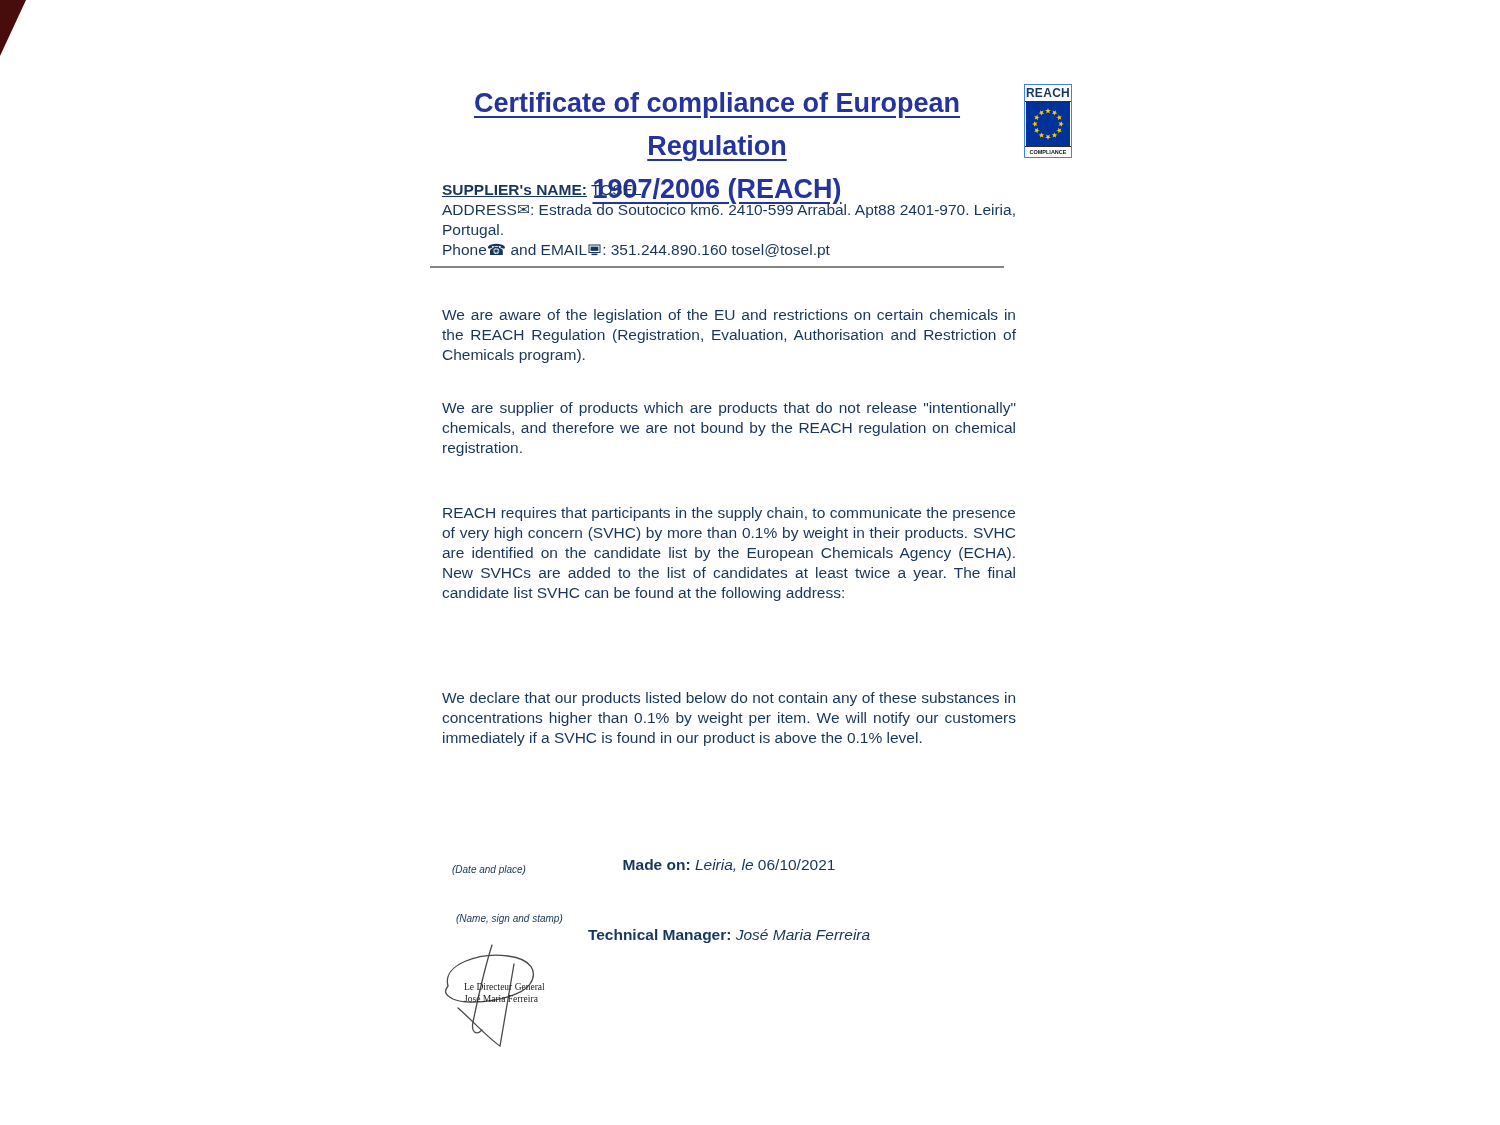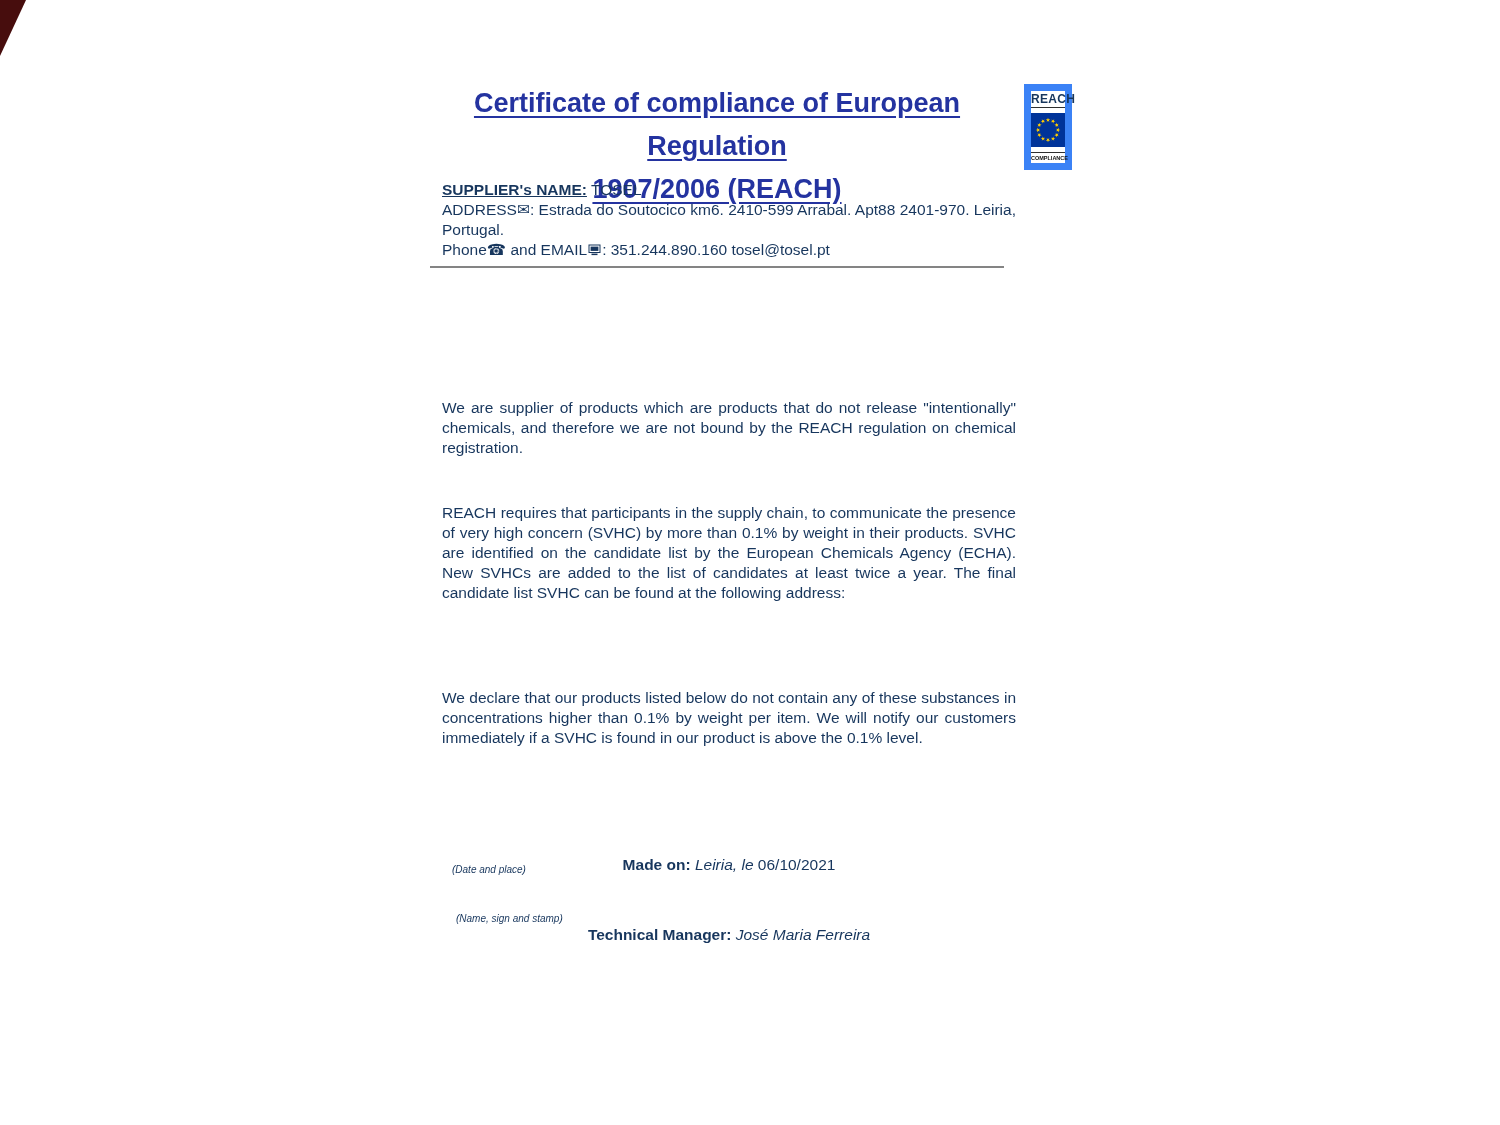--- a/index.html
+++ b/index.html
@@ -26,21 +26,21 @@
     position: absolute; left: 430px; top: 82px; width: 574px;
     margin: 0; text-align: center;
     font-size: 27px; font-weight: bold; color: #2433a0;
     line-height: 43px;
   }
   .title .tl { text-decoration: underline; text-underline-offset: 4px; }
 
   
   .logo {
     position: absolute; left: 1024px; top: 84px; width: 48px;
-    border: 7px solid #3b82f6; background: #fff;
+    border: 1px solid #3b82f6; background: #fff;
   }
   .logo-top {
     font-size: 12px; font-weight: bold; color: #17365d;
     text-align: center; padding: 1px 0; letter-spacing: .3px;
     border-bottom: 1px solid #2f2f2f;
   }
   .logo-flag { height: 44px; }
   .logo-flag svg { display: block; width: 100%; height: 100%; }
   .logo-bottom {
     font-size: 5.5px; font-weight: bold; color: #111;
@@ -133,33 +133,45 @@
     <span>ADDRESS</span><span class="glyph">✉</span><span>: Estrada do Soutocico km6. 2410-599 Arrabal. Apt88 2401-970. Leiria, Portugal.</span><br>
     <span>Phone</span><span class="glyph">☎</span><span> and EMAIL</span><span class="mini-icon"><svg width="13" height="12" viewBox="0 0 13 12" xmlns="http://www.w3.org/2000/svg">
           <rect x="1" y="1" width="11" height="7.5" fill="none" stroke="#17365d" stroke-width="1"></rect>
           <rect x="2.6" y="2.6" width="7.8" height="4.3" fill="#17365d"></rect>
           <rect x="3.5" y="9.6" width="6" height="1.5" fill="#17365d"></rect>
         </svg></span><span>: 351.244.890.160 tosel@tosel.pt</span>
   </p>
 
   <div class="rule"></div>
 
+  <p class="para p1">We are aware of the legislation of the EU and restrictions on certain chemicals in the REACH Regulation (Registration, Evaluation, Authorisation and Restriction of Chemicals program).</p>
 
   <p class="para p2">We are supplier of products which are products that do not release "intentionally" chemicals, and therefore we are not bound by the REACH regulation on chemical registration.</p>
 
   <p class="para p3">REACH requires that participants in the supply chain, to communicate the presence of very high concern (SVHC) by more than 0.1% by weight in their products. SVHC are identified on the candidate list by the European Chemicals Agency (ECHA). New SVHCs are added to the list of candidates at least twice a year. The final candidate list SVHC can be found at the following address:</p>
 
 
   <p class="para p4">We declare that our products listed below do not contain any of these substances in concentrations higher than 0.1% by weight per item. We will notify our customers immediately if a SVHC is found in our product is above the 0.1% level.</p>
 
 
   <p class="para made-on">
     <span class="b">Made on:</span><span class="i"> Leiria, le </span><span>06/10/2021</span>
   </p>
   <p class="small-note note1">(Date and place)</p>
 
   <p class="para tech">
     <span class="b">Technical Manager:</span><span class="i"> José Maria Ferreira</span>
   </p>
   <p class="small-note note2">(Name, sign and stamp)</p>
 
+  <div class="signature">
+    <svg class="scribble" width="155" height="112" viewBox="0 0 155 112" xmlns="http://www.w3.org/2000/svg" fill="none" stroke="#4a4a4a" stroke-width="1.3" stroke-linecap="round">
+      <path d="M20,44 C14,22 52,10 80,14 C104,17 110,30 102,42 C92,57 42,65 25,57 C15,52 17,48 20,44 Z"></path>
+      <path d="M64,3 C56,28 50,56 45,80 C43,90 48,94 54,88"></path>
+      <path d="M30,66 C46,80 60,96 72,104 L86,22"></path>
+    </svg>
+    <div class="stamp-text">
+      <div>Le Directeur General</div>
+      <div>José Maria Ferreira</div>
+    </div>
+  </div>
 
 </div>
 
 </body></html>

